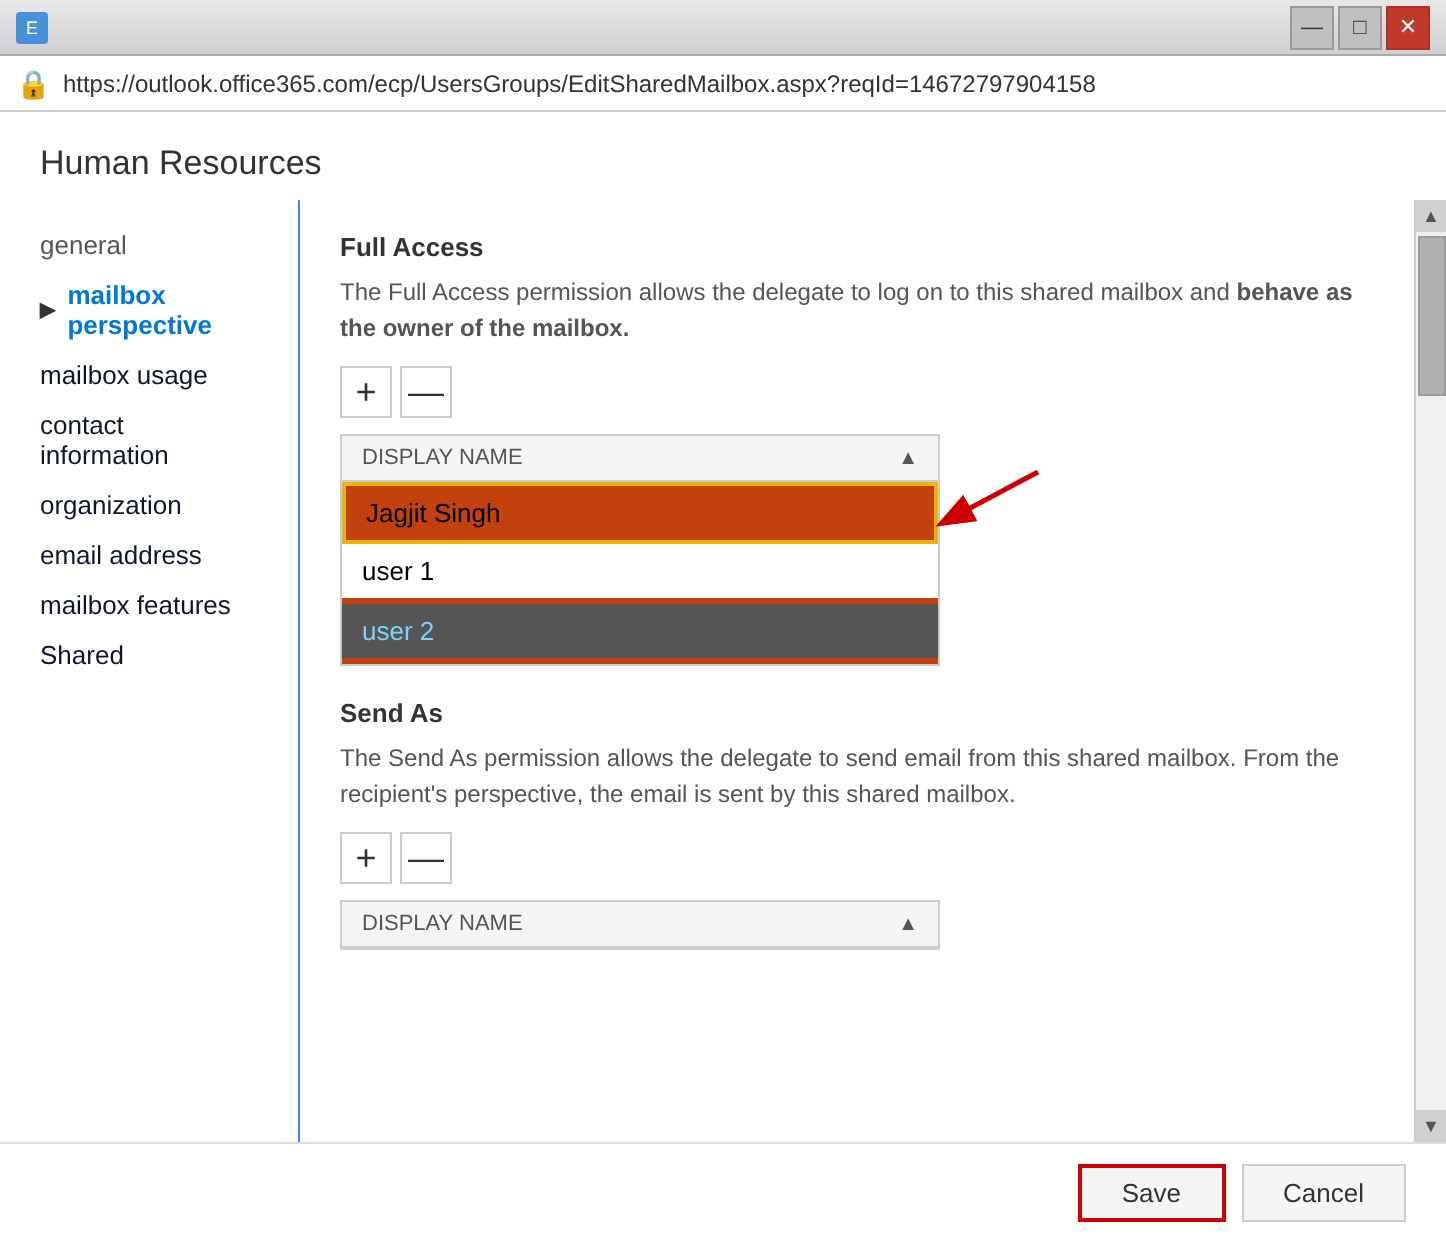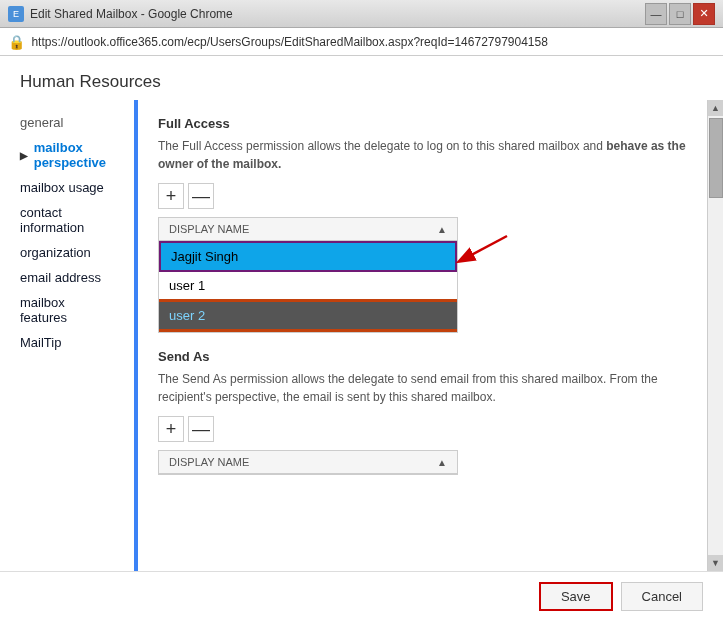--- a/index.html
+++ b/index.html
@@ -93,23 +93,23 @@
 
     
     .content-layout {
       display: flex;
       flex: 1;
       overflow: hidden;
     }
 
     
     .sidebar {
-      width: 138px;
+      width: 150px;
       padding: 10px 0;
-      border-right: 4px solid #3b82f6;
+      border-right: 1px solid #3b82f6;
       flex-shrink: 0;
     }
     .sidebar-item {
       padding: 5px 20px;
       color: #0f172a;
       cursor: pointer;
       font-size: 13px;
       display: flex;
       align-items: center;
       gap: 6px;
@@ -206,22 +206,22 @@
       align-items: center;
       border-bottom: 1px solid #ccc;
     }
     .table-row-item {
       padding: 6px 10px;
       font-size: 13px;
       border-bottom: 3px solid #c2410c;
       position: relative;
     }
     .table-row-item.highlighted {
-      border: 2px solid #701a75;
-      background: #0ea5e9;
+      border: 2px solid #eab308;
+      background: #c2410c;
     }
     .table-row-item.selected {
       background: #555;
       color: #7dd3fc;
     }
 
     
     .action-bar {
       display: flex;
       justify-content: flex-end;
@@ -248,21 +248,20 @@
     .section-gap { margin-bottom: 16px; }
   </style>
 </head>
 <body>
 
 <div class="title-bar">
   <div class="title-bar-left">
     <div class="title-bar-icon">
       <span>E</span>
     </div>
-    <span>Edit Shared Mailbox - Google Chrome</span>
   </div>
   <div class="title-bar-controls">
     <div class="tb-btn">—</div>
     <div class="tb-btn">□</div>
     <div class="tb-btn close">✕</div>
   </div>
 </div>
 
 <div class="address-bar">
   <span class="lock-icon">🔒</span>
@@ -291,21 +290,21 @@
       <div class="sidebar-item">
         <span>organization</span>
       </div>
       <div class="sidebar-item">
         <span>email address</span>
       </div>
       <div class="sidebar-item">
         <span>mailbox features</span>
       </div>
       <div class="sidebar-item">
-        <span>MailTip</span>
+        <span>Shared</span>
       </div>
     </div>
 
     <div class="main-panel">
 
       <div class="section-gap">
         <div class="section-title">Full Access</div>
         <div class="section-desc">
           The Full Access permission allows the delegate to log on to this shared mailbox and <span>behave as the owner of the mailbox.</span>
         </div>

